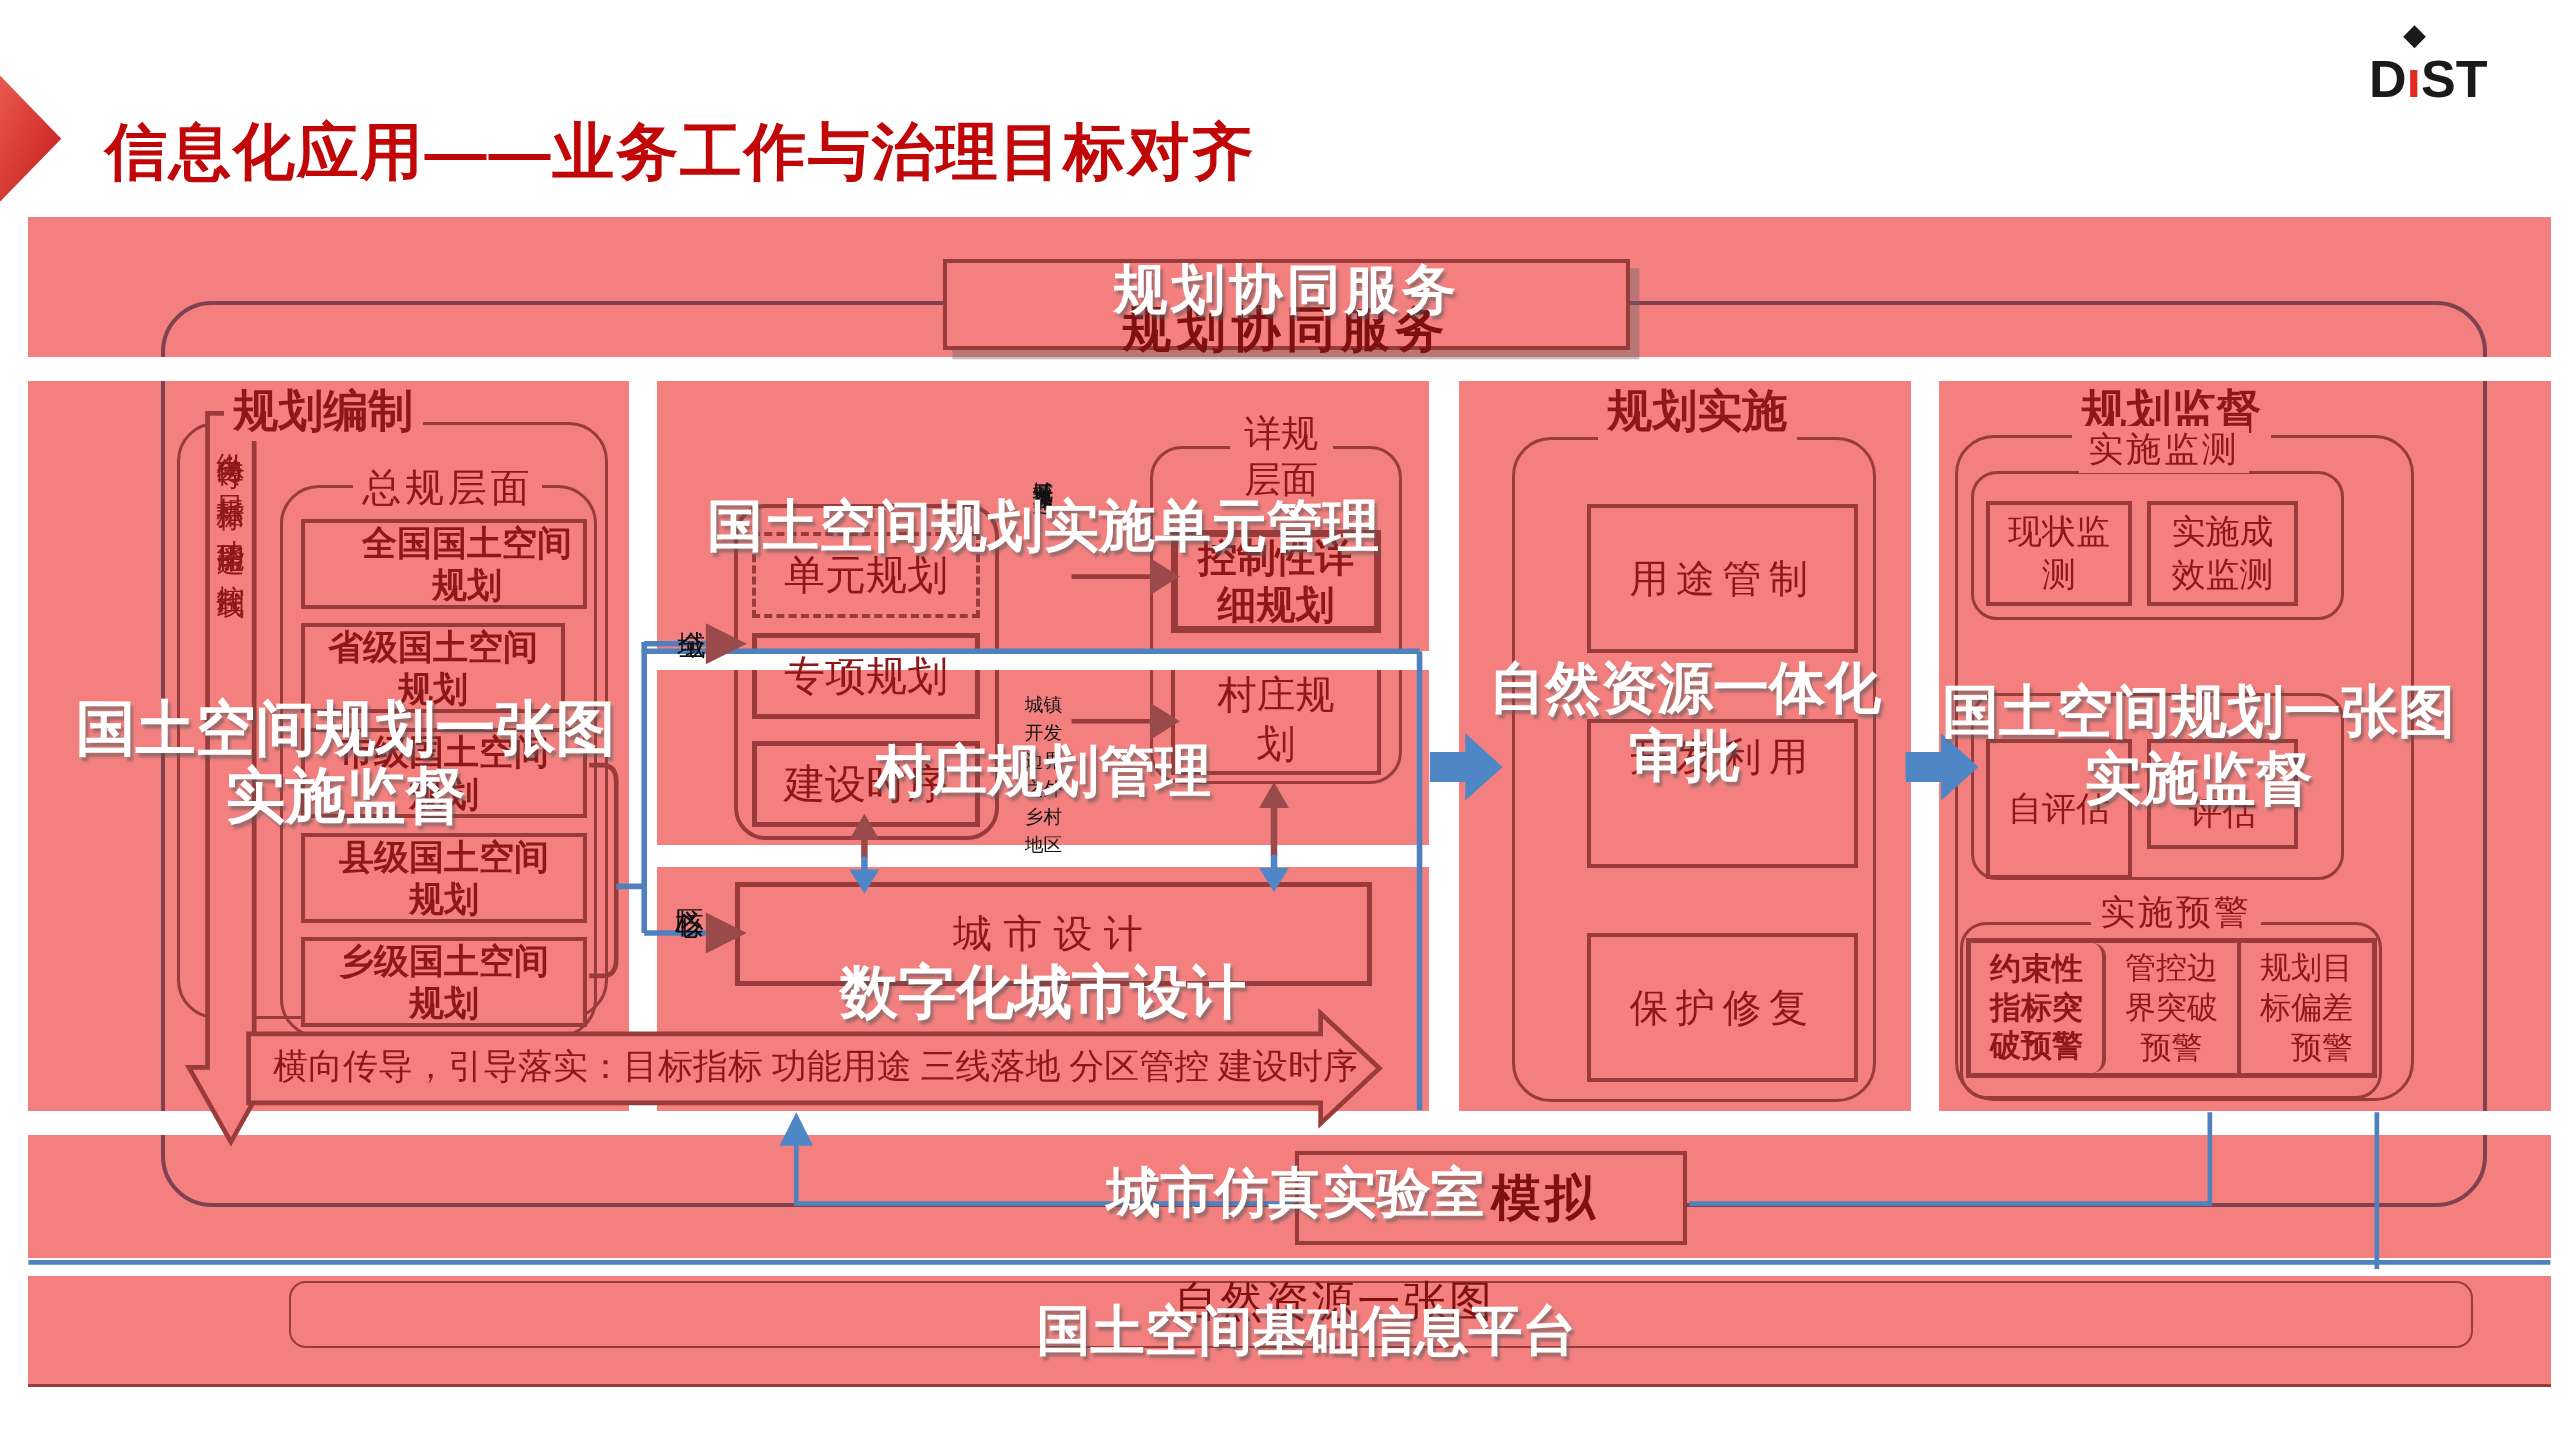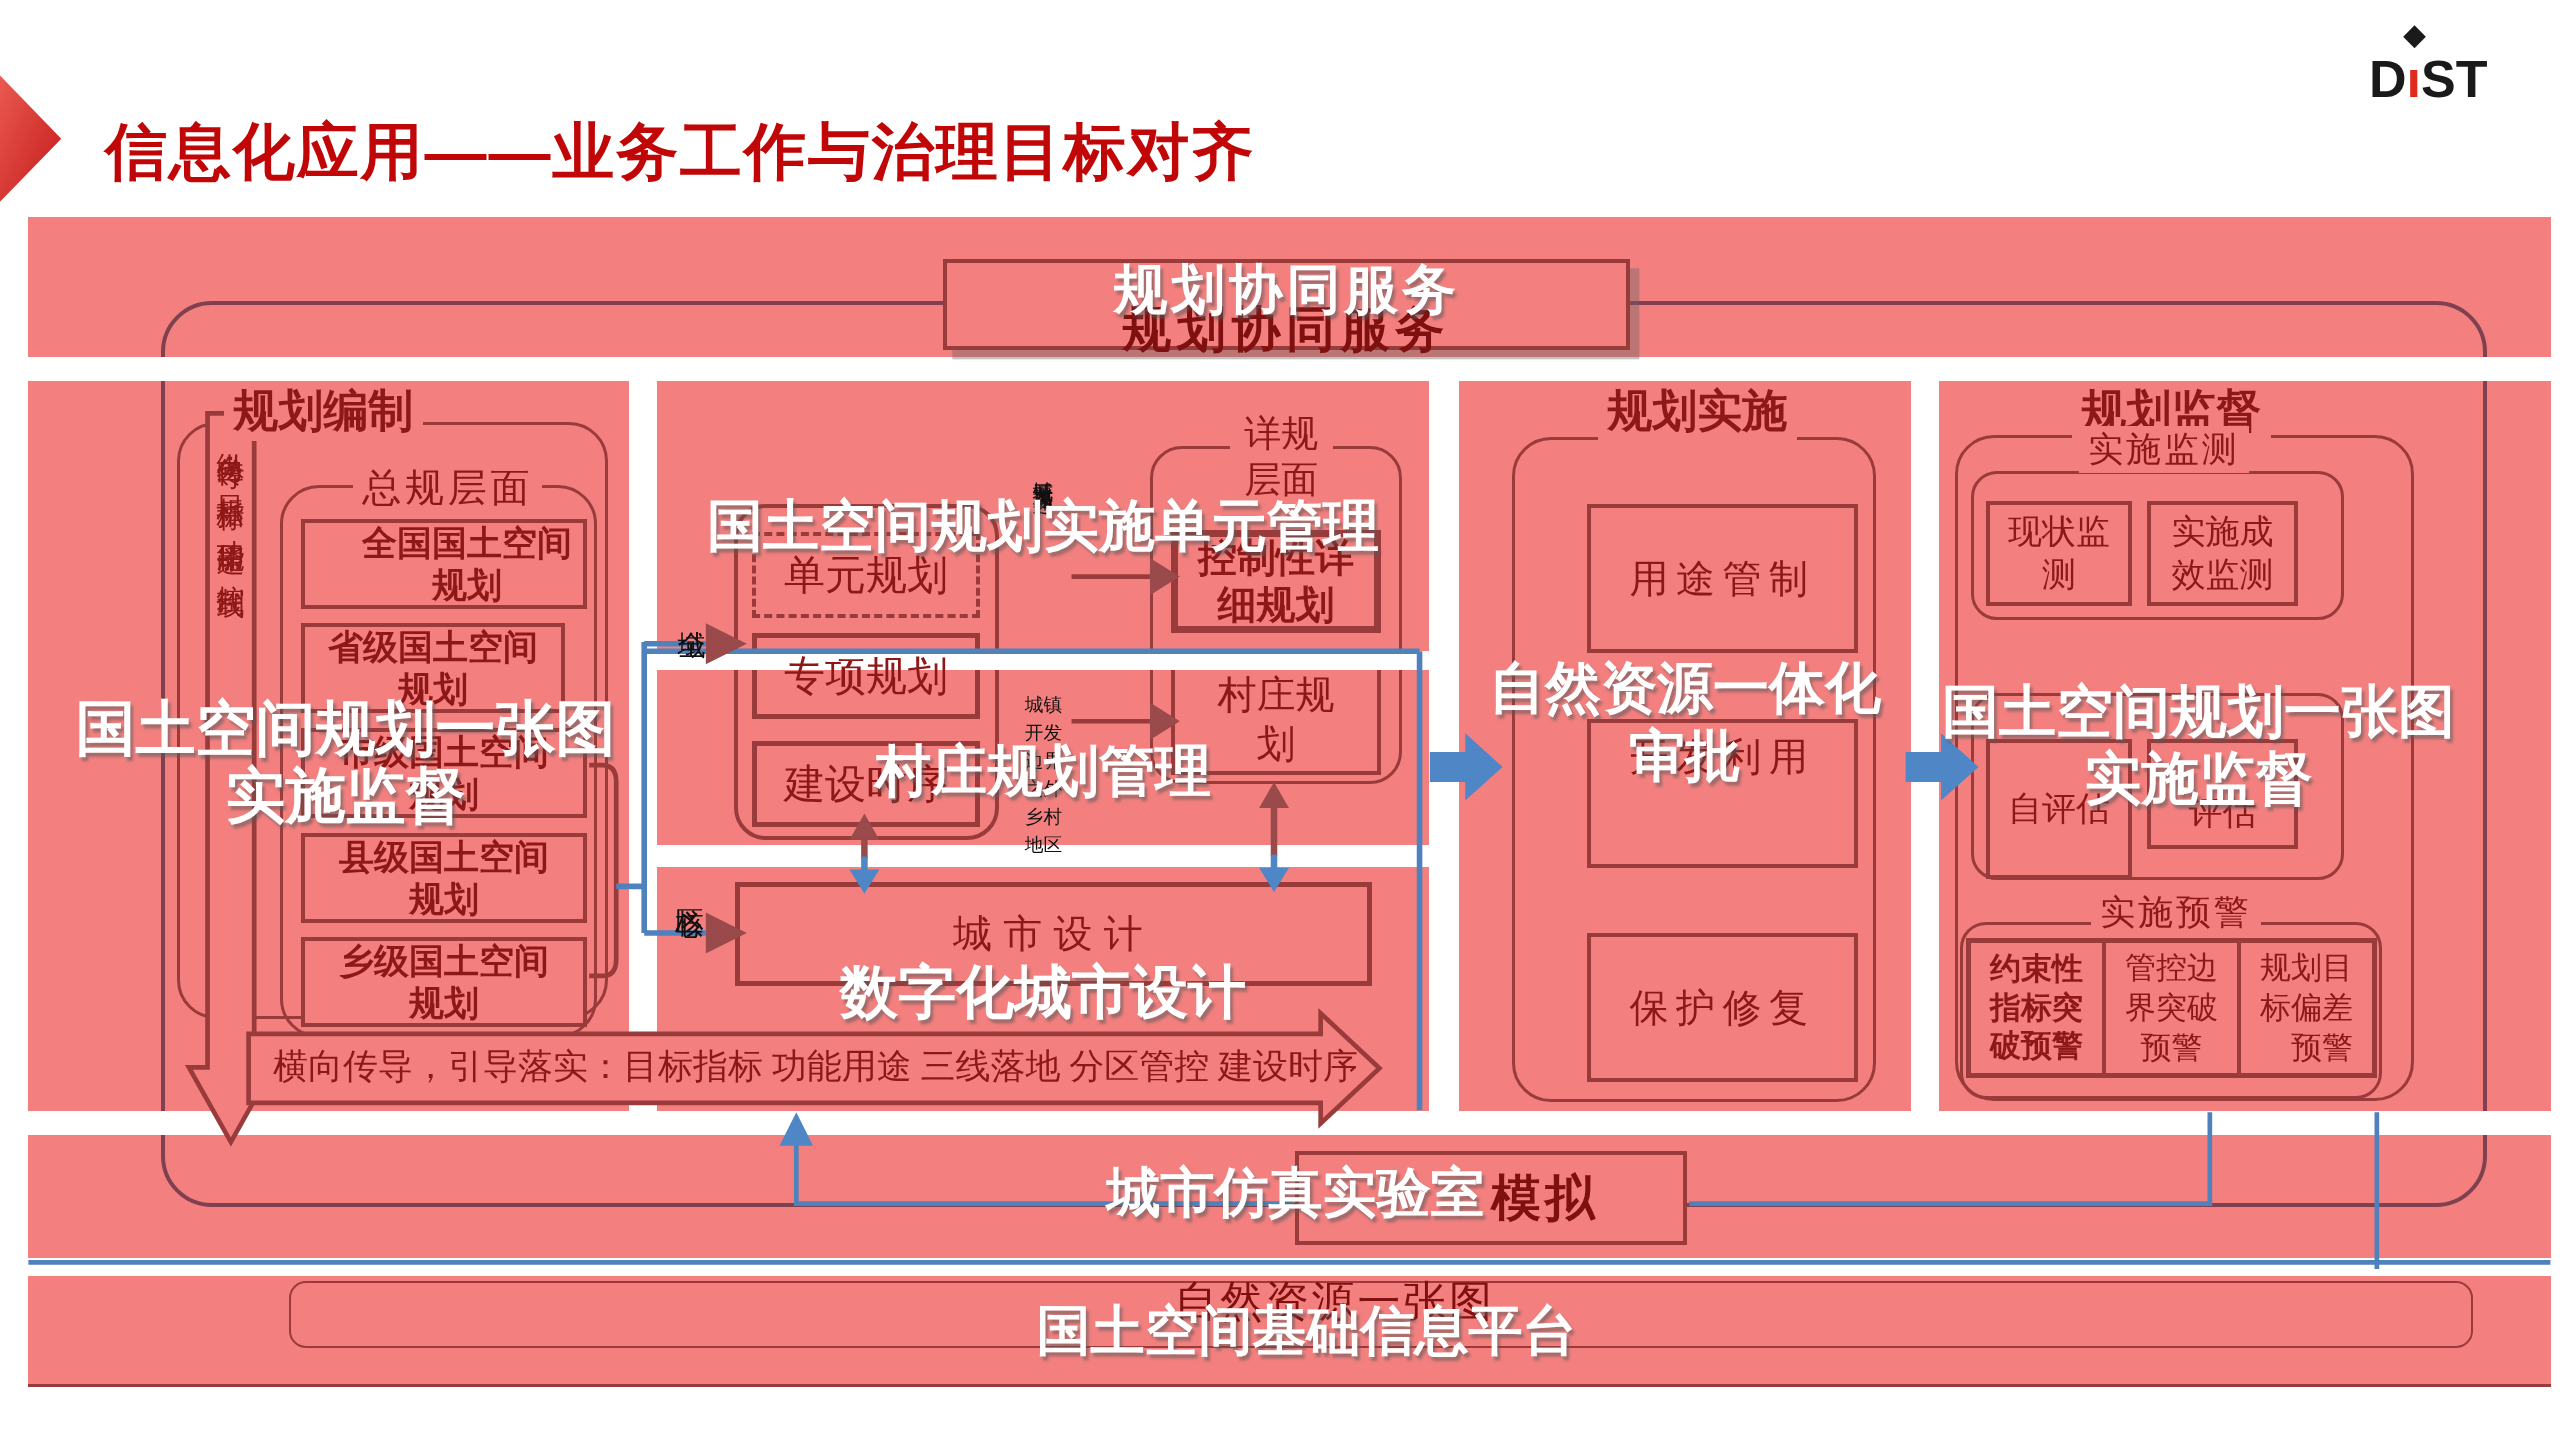--- a/index.html
+++ b/index.html
@@ -134,21 +134,21 @@
   <div class="abs box ctr z4" style="left:1986px;top:739px;width:146px;height:140px;">
     <div class="serif dkred" style="font-size:34px;">自评估</div>
     </div>
   <div class="abs box z4" style="left:2147px;top:739px;width:151px;height:110px;display:flex;align-items:flex-end;justify-content:center;">
     <div class="serif dkred" style="font-size:34px;padding-bottom:9.3px;">评估</div>
     </div>
 
   <div class="abs bracket z4" style="left:1960px;top:922px;width:422px;height:177px;border-radius:26px;"></div>
   <div class="abs serif z7 legend" style="left:2091px;top:889px;font-size:35px;color:#8E1818;letter-spacing:2.8px;">实施预警</div>
   <div class="abs z4" style="left:1966px;top:938px;width:411px;height:140px;border:5.6px solid #9A3B3B;box-sizing:border-box;background:#F3807F;display:flex;">
-    <div class="ctr" style="flex:1;border-right:4.7px solid #9A3B3B;">
+    <div class="ctr" style="flex:1;border-right:4.7px solid #9A3B3B;border-radius:14px;">
       <div class="hei dkred" style="font-size:31px;width:95px;line-height:1.25;word-break:break-all;">约束性指标突破预警</div>
       </div>
     <div class="ctr" style="flex:1;border-right:4.7px solid #9A3B3B;">
       <div class="serif dkred" style="font-size:31px;width:93px;line-height:1.3;word-break:break-all;">管控边界突破预警</div>
       </div>
     <div class="ctr" style="flex:1;text-align:right;">
       <div class="serif dkred" style="font-size:31px;width:93px;line-height:1.3;word-break:break-all;">规划目标偏差预警</div>
       </div>
   </div>
 

